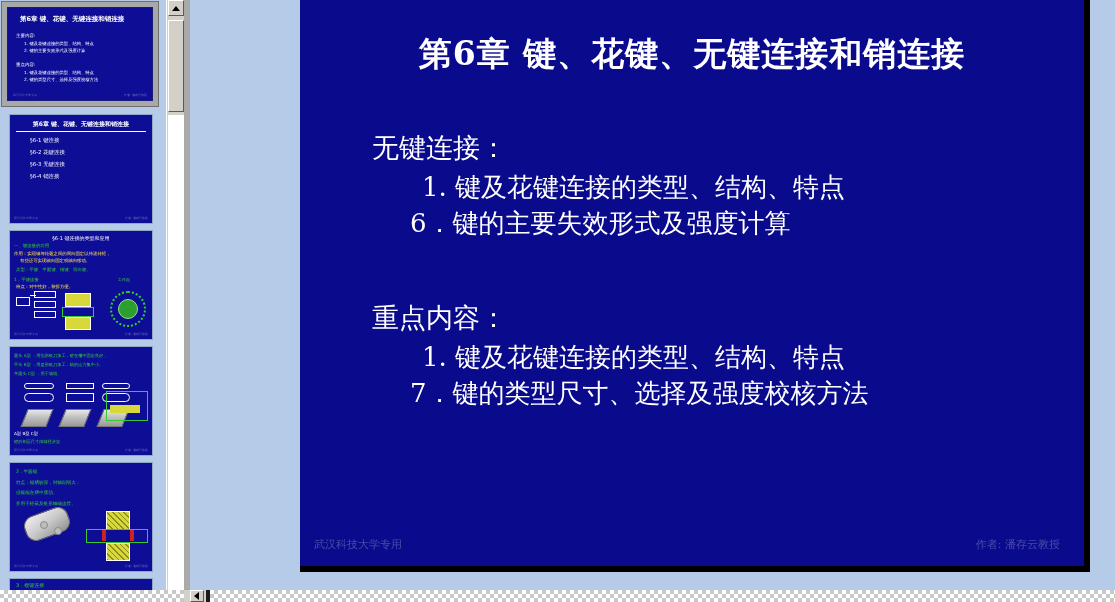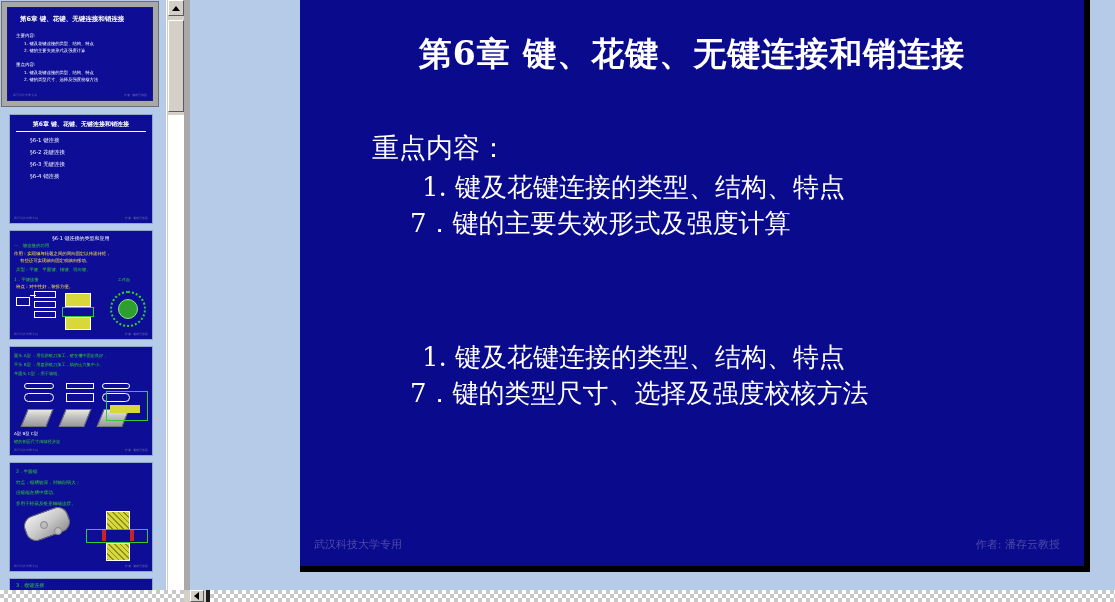--- a/index.html
+++ b/index.html
@@ -328,24 +328,25 @@
     <div id="panel-thumb"></div>
   </div>
 
   <div id="gap-strip"></div>
   <div id="right-bg"></div>
 
   <div id="slide">
 
     <div id="slide-title">第6章  键、花键、无键连接和销连接</div>
 
-    <div class="sec-head" style="top:130px">重点内容：</div>
+    <div class="sec-head" style="top:130px">无键连接：</div>
     <div class="sec-item" style="left:122px;top:170px">1.   键及花键连接的类型、结构、特点</div>
-    <div class="sec-item" style="left:110px;top:206px">7．键的主要失效形式及强度计算</div>
-
+    <div class="sec-item" style="left:110px;top:206px">6．键的主要失效形式及强度计算</div>
+
+    <div class="sec-head" style="top:300px">重点内容：</div>
     <div class="sec-item" style="left:122px;top:340px">1.   键及花键连接的类型、结构、特点</div>
     <div class="sec-item" style="left:110px;top:376px">7．键的类型尺寸、选择及强度校核方法</div>
 
     <div class="foot left">武汉科技大学专用</div>
     <div class="foot right">作者:  潘存云教授</div>
   </div>
 
   <div id="blue-under-slide"></div>
 
   <div id="bottom-strip" class="checker"></div>

